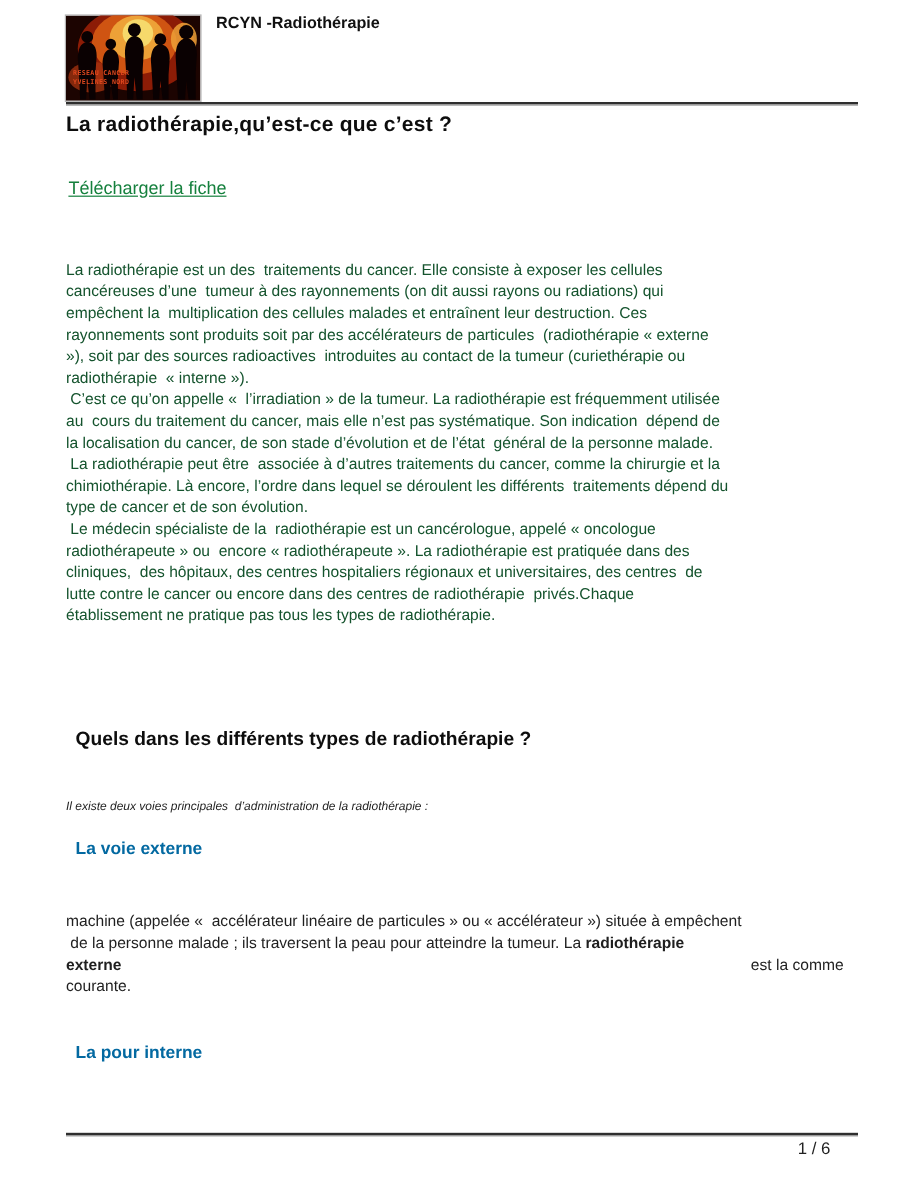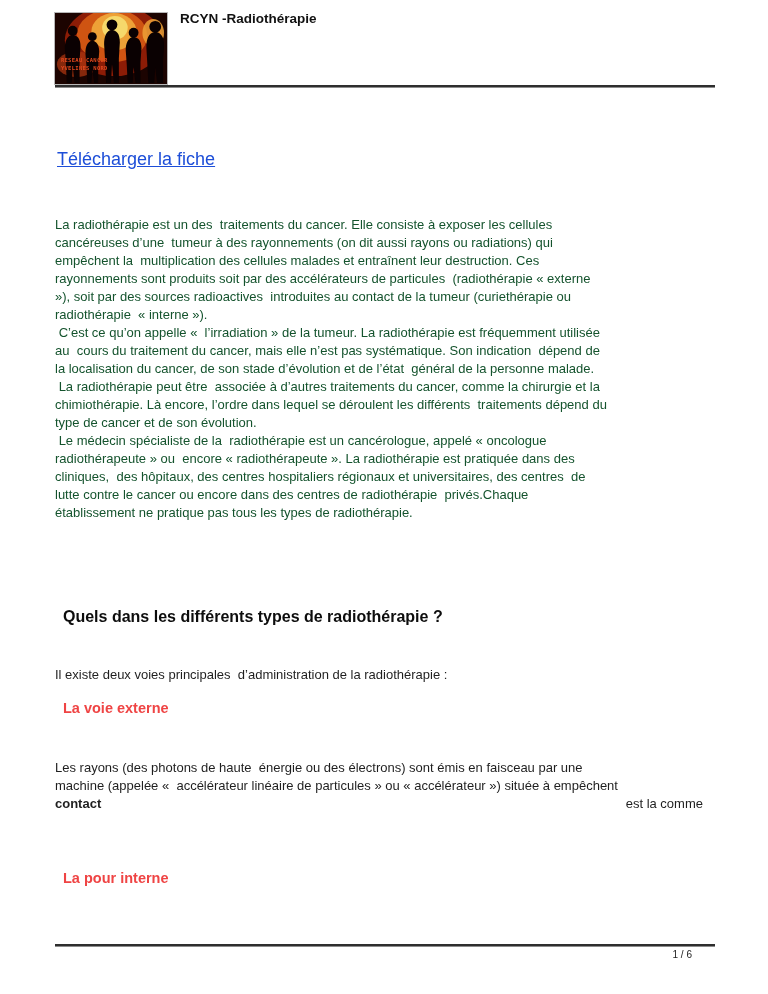--- a/index.html
+++ b/index.html
@@ -30,53 +30,53 @@
   }
   .rule-top { top: 85px; }
   .rule-bottom { top: 944px; }
   .article-title {
     position: absolute; left: 55px; top: 93px;
     font-size: 17.5px; font-weight: bold; color: #0d0d0d;
     letter-spacing: 0.2px;
   }
   .download-link {
     position: absolute; left: 57px; top: 149px;
-    font-size: 18px; color: #1d4ed8; text-decoration: underline;
+    font-size: 15px; color: #15803d; text-decoration: underline;
     cursor: pointer;
     text-align: center;
   }
   .intro-para {
     position: absolute; left: 55px; top: 216px; width: 672px;
     font-size: 13px; line-height: 18px;
     white-space: pre-wrap; color: #14532d;
   }
   .section-heading {
     position: absolute; left: 63px; top: 608px;
     font-size: 16px; font-weight: bold; color: #0d0d0d;
   }
   .section-intro {
     position: absolute; left: 55px; top: 667px;
-    font-size: 13px; white-space: pre; color: #1f1f1f;
+    font-size: 10px; white-space: pre; color: #1f1f1f; font-style: italic;
   }
   .subheading {
     position: absolute; left: 63px;
-    font-size: 14.5px; font-weight: bold; color: #ef4444;
+    font-size: 14.5px; font-weight: bold; color: #0369a1;
   }
   .sub-externe { top: 700px; }
   .sub-interne { top: 870px; }
   .voie-externe-p {
     position: absolute; left: 55px; top: 759px; width: 660px;
     font-size: 13px; line-height: 18px; color: #1f1f1f;
   }
   .voie-externe-p .tline { white-space: pre; }
   .jline { display: flex; justify-content: space-between; padding-right: 12px; }
   .bold { font-weight: bold; }
   .page-number {
     position: absolute; left: 55px; top: 949px; width: 637px;
-    text-align: right; font-size: 10px; color: #222;
+    text-align: right; font-size: 14px; color: #222;
   }
 </style>
 </head>
 <body>
 
 <div class="page">
 
   <div class="logo-box">
     <svg viewBox="0 0 114 72" preserveAspectRatio="none">
       <rect width="114" height="72" fill="#1c0401"></rect>
@@ -100,20 +100,21 @@
       </g>
       <text x="6" y="50" font-size="5.6" font-weight="bold" fill="#e0481e" font-family="'DejaVu Sans Mono', monospace" letter-spacing="0.3">RESEAU CANCER</text>
       <text x="6" y="58" font-size="5.6" font-weight="bold" fill="#e0481e" font-family="'DejaVu Sans Mono', monospace" letter-spacing="0.3">YVELINES NORD</text>
     </svg>
   </div>
 
   <div class="header-title">RCYN -Radiothérapie</div>
 
   <div class="rule rule-top"></div>
 
+  <h1 class="article-title" style="margin:0;">La radiothérapie,qu’est-ce que c’est ?</h1>
 
   <a class="download-link">Télécharger la fiche</a>
 
   <div class="intro-para">La radiothérapie est un des  traitements du cancer. Elle consiste à exposer les cellules
 cancéreuses d’une  tumeur à des rayonnements (on dit aussi rayons ou radiations) qui
 empêchent la  multiplication des cellules malades et entraînent leur destruction. Ces
 rayonnements sont produits soit par des accélérateurs de particules  (radiothérapie « externe
 »), soit par des sources radioactives  introduites au contact de la tumeur (curiethérapie ou
 radiothérapie  « interne »).
  C’est ce qu’on appelle «  l’irradiation » de la tumeur. La radiothérapie est fréquemment utilisée
@@ -128,26 +129,27 @@
 lutte contre le cancer ou encore dans des centres de radiothérapie  privés.Chaque
 établissement ne pratique pas tous les types de radiothérapie.</div>
 
   <h2 class="section-heading" style="margin:0;">Quels dans les différents types de radiothérapie ?</h2>
 
   <div class="section-intro">Il existe deux voies principales  d’administration de la radiothérapie :</div>
 
   <h3 class="subheading sub-externe" style="margin:0;">La voie externe</h3>
 
   <div class="voie-externe-p">
-    <div class="tline">Les rayons (des photons de haute  énergie ou des électrons) sont émis en faisceau par une</div>
     <div class="tline">machine (appelée «  accélérateur linéaire de particules » ou « accélérateur ») située à empêchent</div>
+    <div class="tline"><span> de la personne malade ; ils traversent la peau pour atteindre la tumeur. La </span><span class="bold">radiothérapie</span></div>
     <div class="jline">
-      <span class="bold">contact</span>
+      <span class="bold">externe</span>
       <span>est la comme</span>
     </div>
+    <div class="tline">courante.</div>
   </div>
 
   <h3 class="subheading sub-interne" style="margin:0;">La pour interne</h3>
 
   <div class="rule rule-bottom"></div>
 
   <div class="page-number">1 / 6</div>
 
 </div>
 

